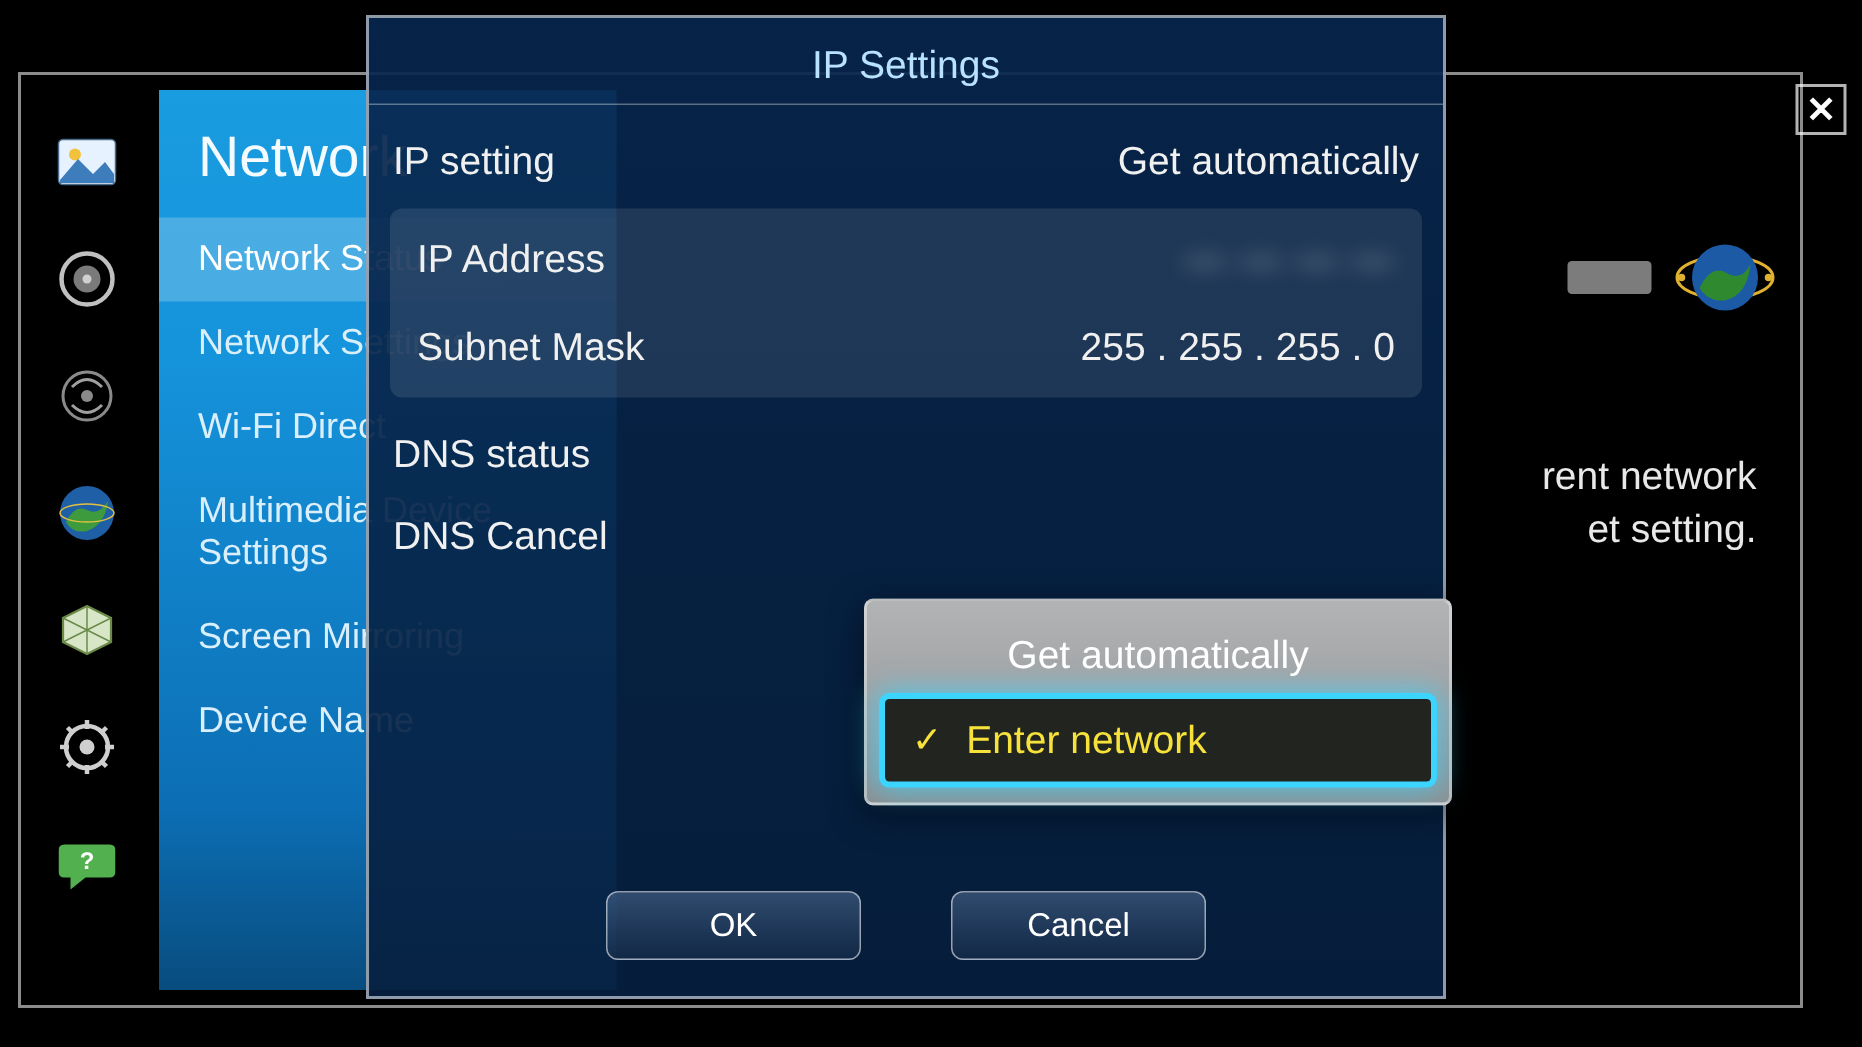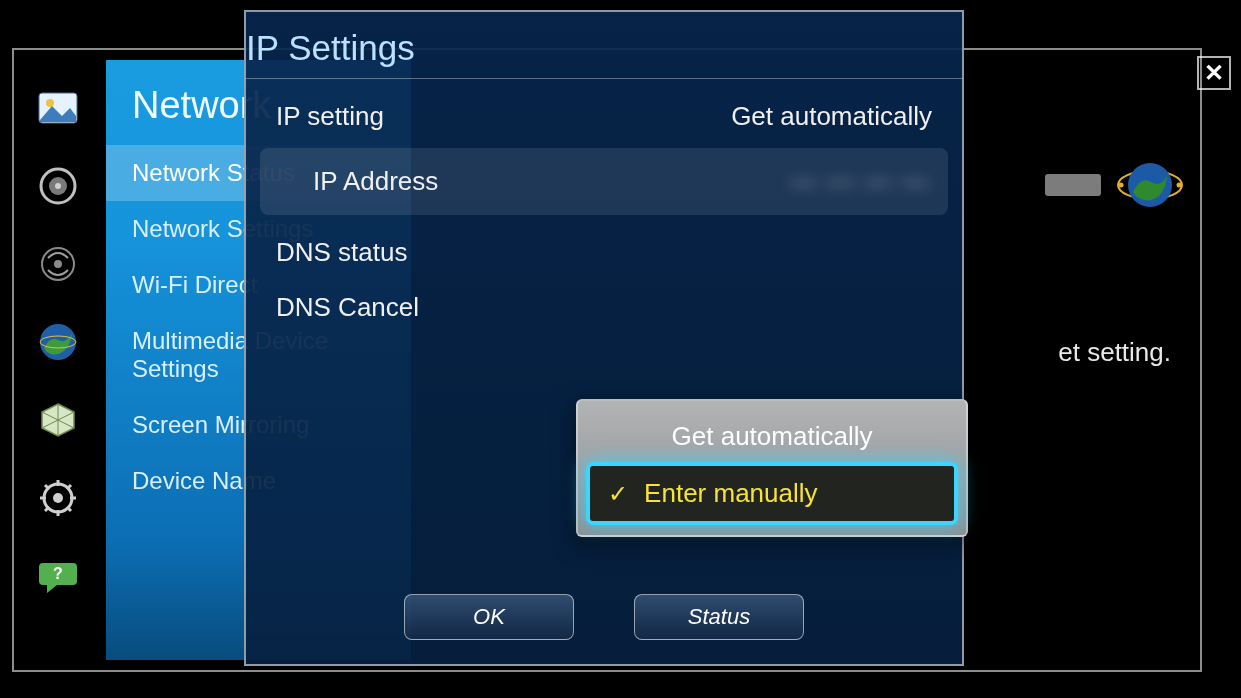--- a/index.html
+++ b/index.html
@@ -86,47 +86,47 @@
   
   .modal {
     position: absolute;
     left: 244px; top: 10px;
     width: 720px; height: 656px;
     border: 2px solid rgba(255,255,255,0.55);
     background: linear-gradient(180deg, rgba(7,38,78,0.92) 0%, rgba(6,32,64,0.92) 100%);
     color: #fff;
   }
   .modal-title {
-    text-align: left;
-    font-size: 35px;
+    text-align: center;
+    font-size: 26px;
     color: #b9e2ff;
     padding: 16px 0 10px;
   }
   .modal-hr {
     height: 1px;
     background: rgba(255,255,255,0.35);
     margin: 0 0 10px;
   }
   .row {
     display: flex;
     justify-content: space-between;
     align-items: center;
-    padding: 12px 30px;
+    padding: 12px 16px;
     font-size: 26px;
   }
   .label { color: #f0f0f0; font-weight: 400; }
   .value { color: #f0f0f0; font-weight: 400; }
 
   .group-box {
     margin: 4px 14px 10px;
     background: rgba(255,255,255,0.10);
     border-radius: 8px;
     padding: 4px 0;
   }
-  .group-box .row { padding: 14px 18px; margin-left: 35px; }
+  .group-box .row { padding: 14px 18px; }
   .blurred {
     filter: blur(7px);
     color: #cfd6db;
     letter-spacing: 2px;
   }
 
   
   .dropdown {
     position: absolute;
     left: 576px; top: 399px;
@@ -165,21 +165,20 @@
   }
   .btn {
     width: 170px; height: 46px;
     border: 1px solid rgba(255,255,255,0.55);
     border-radius: 8px;
     background: linear-gradient(180deg, rgba(90,120,160,0.5), rgba(30,50,80,0.5));
     color: #fff;
     font-size: 22px;
     display: flex; align-items: center; justify-content: center;
     cursor: pointer;
-    font-style: italic;
   }
 </style>
 </head>
 <body>
 
 <div class="outer-frame"></div>
 
 <div class="close-btn">
   <span>✕</span>
 </div>
@@ -258,61 +257,65 @@
   <div class="router-box"></div>
   <svg width="70" height="70" viewBox="0 0 70 70">
     <ellipse cx="35" cy="35" rx="32" ry="14" fill="none" stroke="#e0b030" stroke-width="2"></ellipse>
     <circle cx="35" cy="35" r="22" fill="#1d5aa6"></circle>
     <path d="M18 42 Q26 26 36 32 Q46 38 52 26 Q50 46 36 50 Q24 52 18 42 Z" fill="#2f8a2f"></path>
     <circle cx="6" cy="35" r="2.5" fill="#e0b030"></circle>
     <circle cx="64" cy="35" r="2.5" fill="#e0b030"></circle>
   </svg>
 </div>
 <div class="right-text">
-  <br>
+  <span>rent network</span><br>
   <span>et setting.</span>
 </div>
 
 <div class="modal">
   <div class="modal-title">IP Settings</div>
   <div class="modal-hr"></div>
 
   <div class="row">
     <span class="label">IP setting</span>
     <span class="value">Get automatically</span>
   </div>
 
   <div class="group-box">
     <div class="row">
       <span class="label">IP Address</span>
       <span class="value blurred">— — — —</span>
     </div>
+    <div class="row">
+      <span class="label">Subnet Mask</span>
+      <span class="value">255 . 255 . 255 . 0</span>
+    </div>
   </div>
 
   <div class="row">
     <span class="label">DNS status</span>
     <span class="value"></span>
   </div>
 
   <div class="row">
     <span class="label">DNS Cancel</span>
     <span class="value"></span>
   </div>
 
   <div class="btn-row">
     <div class="btn">
         <span>OK</span>
       </div>
     <div class="btn">
-        <span>Status</span>
+        <span>Cancel</span>
       </div>
   </div>
 </div>
 
 <div class="dropdown">
   <div class="dd-item">
     <span>Get automatically</span>
   </div>
   <div class="dd-item selected">
     <span class="check">✓</span>
-    <span>Enter manually</span>
+    <span>Enter network</span>
   </div>
 </div>
 
 </body></html>

